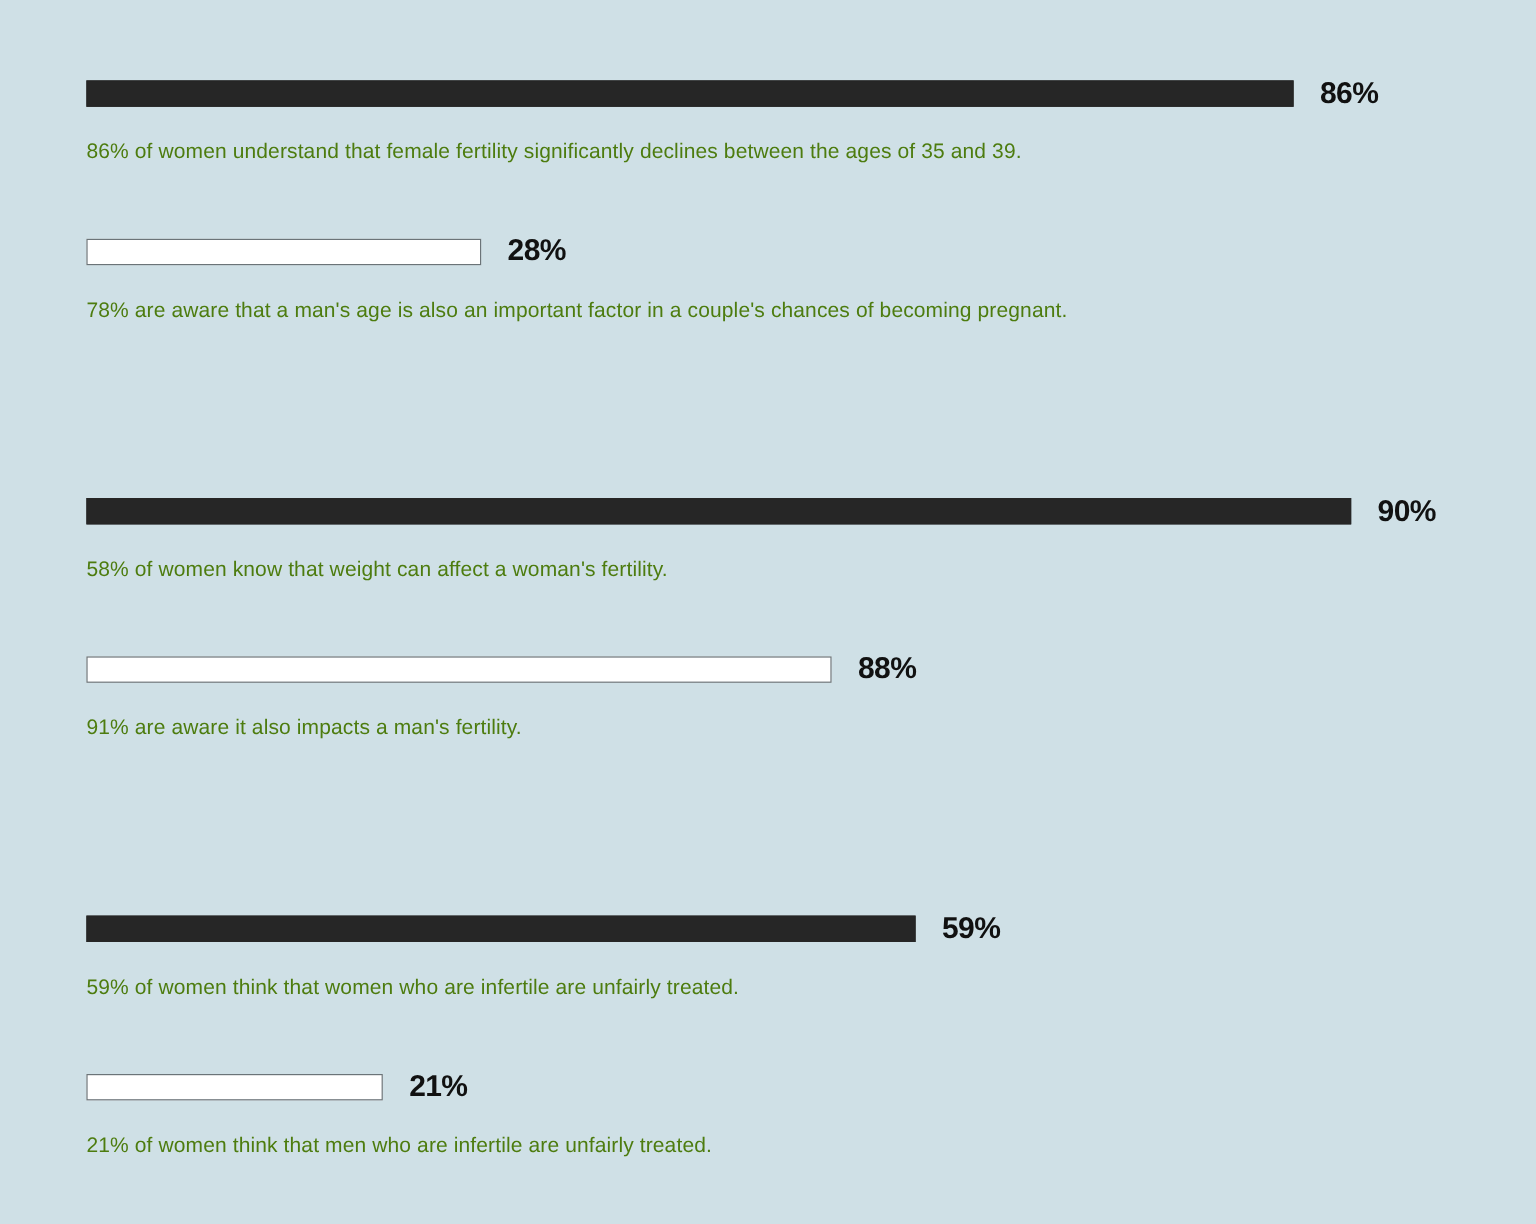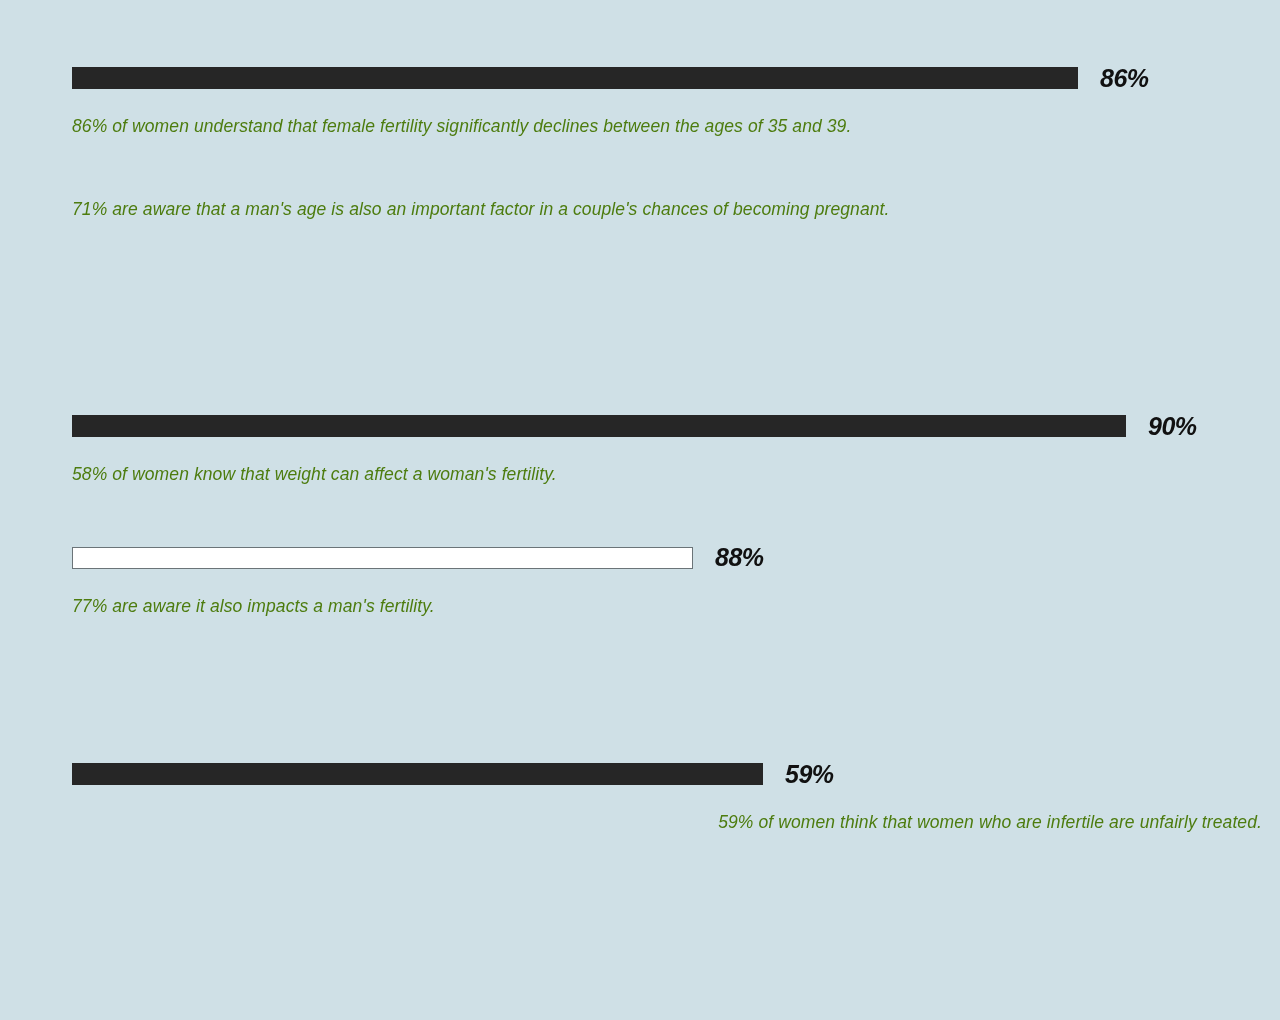--- a/index.html
+++ b/index.html
@@ -22,23 +22,23 @@
     width: 1280px;
     height: 1020px;
   }
   .group {
     position: absolute;
     left: 72px;
     width: 1190px;
   }
   .group-1 { top: 66px; }
   .group-2 { top: 414px; }
-  .group-3 { top: 762px; text-align: right; }
+  .group-3 { top: 762px; }
 
-  .pair { position: relative; font-style: italic; }
+  .pair { position: relative; }
   .pair-second { margin-top: 60px; }
 
   .bar-row {
     display: flex;
     align-items: center;
     height: 24px;
   }
   .bar {
     height: 22px;
     box-sizing: border-box;
@@ -79,51 +79,62 @@
 
     <div class="pair">
       <div class="bar-row">
         <div class="bar bar-filled" style="width:1006px"></div>
         <div class="bar-value">86%</div>
       </div>
       <div class="caption">86% of women understand that female fertility significantly declines between the ages of 35 and 39.</div>
     </div>
 
     <div class="pair pair-second">
-      <div class="caption">71% are aware that a man's age is also an important factor in a couple's chances of becoming pregnant.</div>
+      <div class="bar-row">
+        <div class="bar bar-outline" style="width:329px"></div>
+        <div class="bar-value">28%</div>
+      </div>
+      <div class="caption">78% are aware that a man's age is also an important factor in a couple's chances of becoming pregnant.</div>
     </div>
 
   </div>
 
   <div class="group group-2">
 
     <div class="pair">
       <div class="bar-row">
         <div class="bar bar-filled" style="width:1054px"></div>
         <div class="bar-value">90%</div>
       </div>
       <div class="caption">58% of women know that weight can affect a woman's fertility.</div>
     </div>
 
     <div class="pair pair-second">
       <div class="bar-row">
         <div class="bar bar-outline" style="width:621px"></div>
         <div class="bar-value">88%</div>
       </div>
-      <div class="caption">77% are aware it also impacts a man's fertility.</div>
+      <div class="caption">91% are aware it also impacts a man's fertility.</div>
     </div>
 
   </div>
 
   <div class="group group-3">
 
     <div class="pair">
       <div class="bar-row">
         <div class="bar bar-filled" style="width:691px"></div>
         <div class="bar-value">59%</div>
       </div>
       <div class="caption">59% of women think that women who are infertile are unfairly treated.</div>
     </div>
 
+    <div class="pair pair-second">
+      <div class="bar-row">
+        <div class="bar bar-outline" style="width:247px"></div>
+        <div class="bar-value">21%</div>
+      </div>
+      <div class="caption">21% of women think that men who are infertile are unfairly treated.</div>
+    </div>
 
   </div>
 
 </div>
 
 </body></html>

